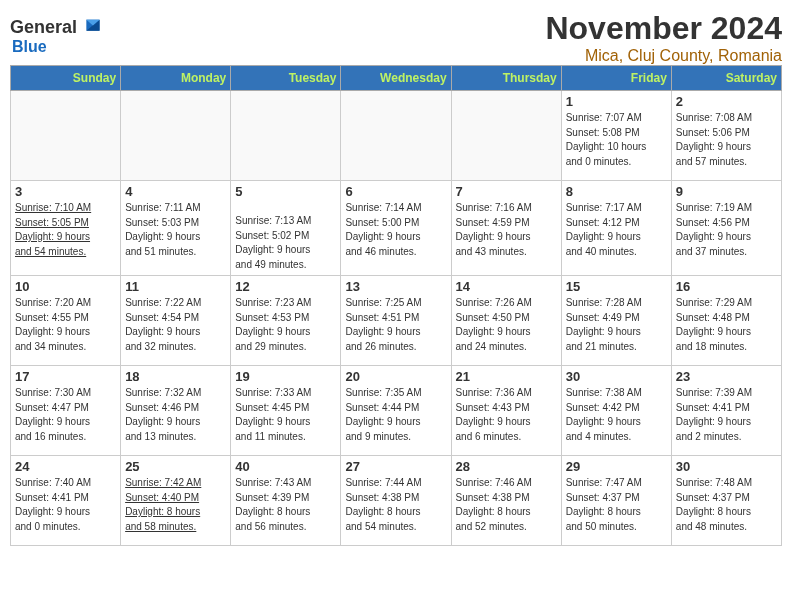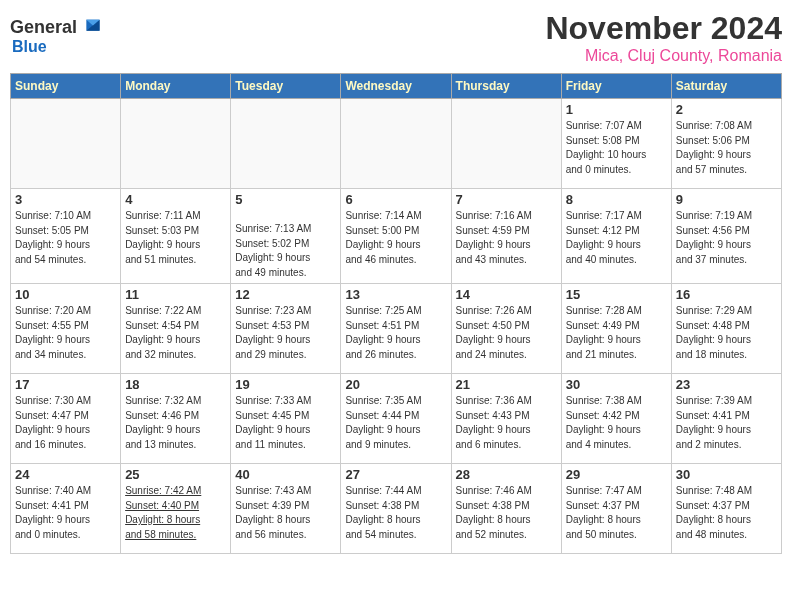--- a/index.html
+++ b/index.html
@@ -7,21 +7,20 @@
       font-family: Arial, sans-serif;
       background: #fff;
       width: 792px;
       min-height: 612px;
       padding: 10px;
     }
     .header-area {
       display: flex;
       justify-content: space-between;
       align-items: flex-start;
-      margin-bottom: 8px;
     }
     .logo {
       display: flex;
       flex-direction: column;
       align-items: flex-start;
       padding-top: 6px;
     }
     .logo-text {
       display: flex;
       align-items: center;
@@ -45,33 +44,33 @@
     .title-area {
       text-align: right;
     }
     .month-title {
       font-size: 32px;
       font-weight: bold;
       color: #333;
     }
     .location-title {
       font-size: 16px;
-      color: #ec4899;
+      color: #a16207;
     }
     table {
       width: 100%;
       border-collapse: collapse;
       table-layout: fixed;
     }
     th {
       background-color: #3373b8;
-      color: #fef9c3;
+      color: #bef264;
       font-size: 12px;
       padding: 5px 4px;
-      text-align: left;
+      text-align: right;
       border: 1px solid #aaa;
     }
     td {
       vertical-align: top;
       border: 1px solid #ccc;
       padding: 3px 4px;
       font-size: 10.5px;
       color: #333;
       background: #fff;
       min-height: 80px;
@@ -147,21 +146,21 @@
           <span class="day-num">2</span>
           <div class="day-info" style="white-space: pre-line;">Sunrise: 7:08 AM
 Sunset: 5:06 PM
 Daylight: 9 hours
 and 57 minutes.</div>
         </td>
       </tr>
       <tr>
         <td>
           <span class="day-num">3</span>
-          <div class="day-info" style="white-space: pre-line;">Sunrise: 7:10 AM
+          <div class="day-info" style="white-space: pre-line; text-decoration: underline;">Sunrise: 7:10 AM
 Sunset: 5:05 PM
 Daylight: 9 hours
 and 54 minutes.</div>
         </td>
         <td>
           <span class="day-num">4</span>
           <div class="day-info" style="white-space: pre-line;">Sunrise: 7:11 AM
 Sunset: 5:03 PM
 Daylight: 9 hours
 and 51 minutes.</div>

